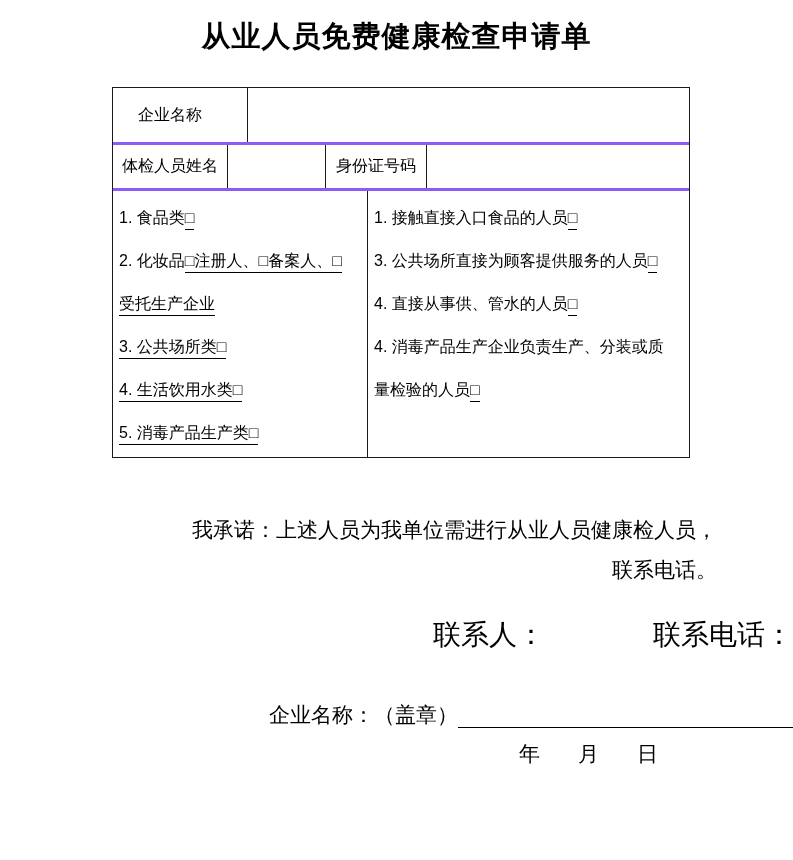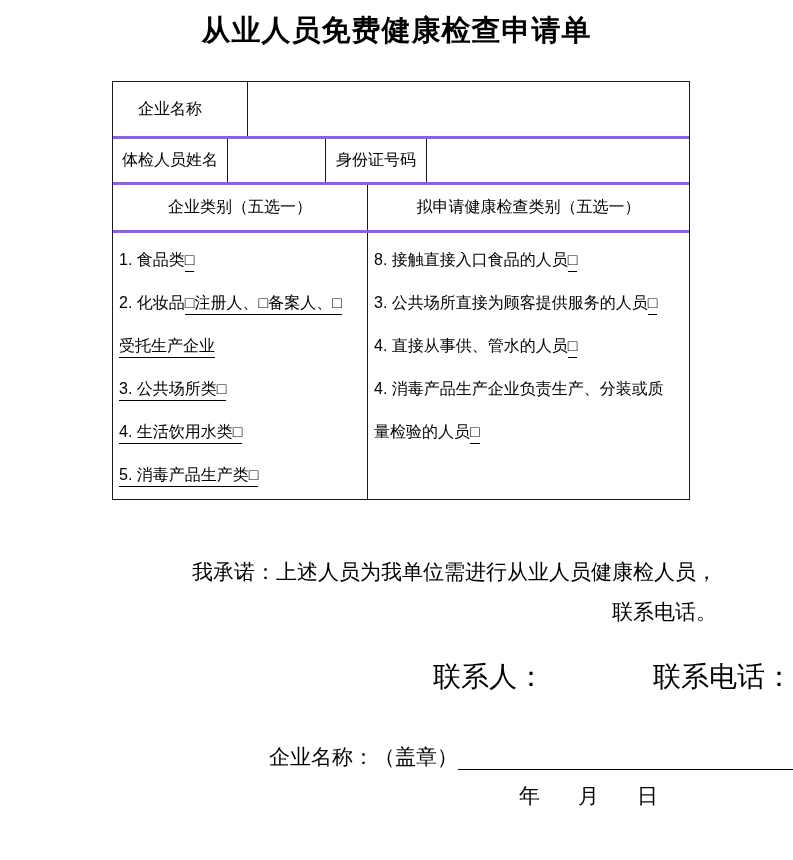--- a/index.html
+++ b/index.html
@@ -7,21 +7,21 @@
     position: relative;
     width: 793px;
     height: 860px;
     background: #ffffff;
     color: #000000;
     font-family: "Liberation Sans", sans-serif;
     overflow: hidden;
   }
   
   .title {
-    padding-top: 12px;
+    padding-top: 18px;
     text-align: center;
     font-size: 29px;
     font-weight: bold;
     letter-spacing: 1px;
     line-height: 36px;
     font-family: "Liberation Sans", sans-serif;
   }
   
   .tbl {
     margin: 33px 0 0 112px;
@@ -118,36 +118,32 @@
       <div class="tc w-val1"></div>
     </div>
 
     <div class="trow r2">
       <div class="tc w-label1">体检人员姓名</div>
       <div class="tc w-val2"></div>
       <div class="tc w-label3">身份证号码</div>
       <div class="tc w-val3"></div>
     </div>
 
-    <div class="trow r3">
-      <div class="tc w-left">企业类别（五选一）</div>
-      <div class="tc w-right">拟申请健康检查类别（五选一）</div>
-    </div>
 
     <div class="trow r4">
       <div class="tc w-left list-cell">
         <div class="list-line"><span>1. 食品类</span><span class="u">□</span></div>
         <div class="list-line"><span>2. 化妆品</span><span class="u">□注册人、□备案人、□</span></div>
         <div class="list-line"><span></span><span class="u">受托生产企业</span></div>
         <div class="list-line"><span></span><span class="u">3. 公共场所类□</span></div>
         <div class="list-line"><span></span><span class="u">4. 生活饮用水类□</span></div>
         <div class="list-line"><span></span><span class="u">5. 消毒产品生产类□</span></div>
       </div>
       <div class="tc w-right list-cell">
-        <div class="list-line"><span>8. 接触直接入口食品的人员</span><span class="u">□</span></div>
+        <div class="list-line"><span>1. 接触直接入口食品的人员</span><span class="u">□</span></div>
         <div class="list-line"><span>3. 公共场所直接为顾客提供服务的人员</span><span class="u">□</span></div>
         <div class="list-line"><span>4. 直接从事供、管水的人员</span><span class="u">□</span></div>
         <div class="list-line"><span>4. 消毒产品生产企业负责生产、分装或质</span><span class="u"></span></div>
         <div class="list-line"><span>量检验的人员</span><span class="u">□</span></div>
       </div>
     </div>
 
   </div>
 
   <div class="decl kai">

